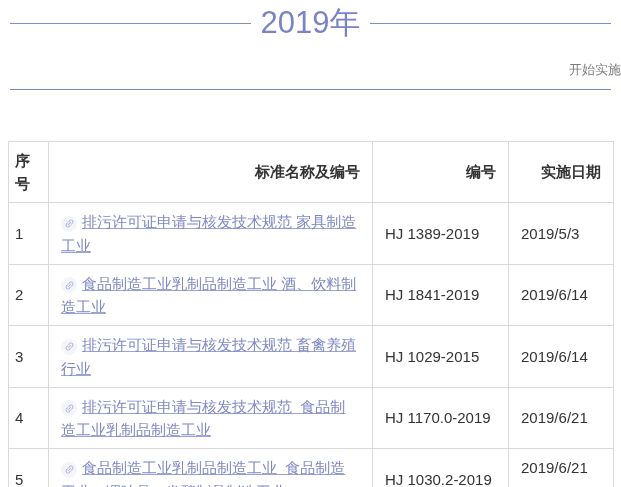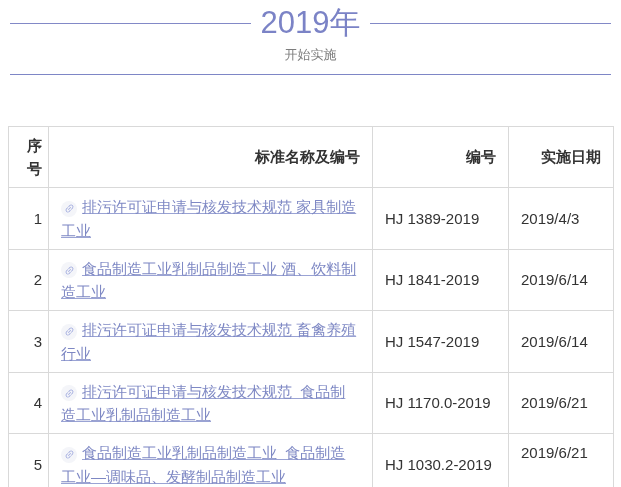--- a/index.html
+++ b/index.html
@@ -31,24 +31,24 @@
   }
   .year-title {
     font-size: 31px;
     line-height: 1.25;
     color: #7b83c6;
     padding: 0 10px;
     font-weight: 400;
     white-space: nowrap;
   }
   .subtitle {
-    text-align: center;
+    text-align: right;
     font-size: 13px;
     color: #7d7d7d;
-    margin-top: 3px;
+    margin-top: 18px;
   }
   .full-rule {
     border: none;
     border-top: 1px solid #7e86c6;
     margin: 10px 10px 0 10px;
   }
 
   
   table.std-table {
     border-collapse: collapse;
@@ -69,21 +69,21 @@
     line-height: 1.55;
     background: #ffffff;
   }
   .std-table thead th {
     font-weight: 700;
     text-align: right;
     color: #333333;
     height: 57px;
   }
   .std-table th.col-index, .std-table td.cell-index {
-    text-align: right;
+    text-align: left;
     padding: 7px 6px;
   }
   .std-table tbody td { height: 60px; }
   .std-table tbody tr:last-child td { height: 55px; }
   td.align-top { vertical-align: top; }
 
   
   a.std-link {
     color: #7e88c4;
     text-decoration: underline;
@@ -141,40 +141,40 @@
     <tbody id="table-body">
 
     <tr>
       <td class="cell-index">1</td>
       <td>
         <a class="std-link" href="#"><span class="link-ico-wrap"><svg viewBox="0 0 24 24" aria-hidden="true">
                   <path d="M3.9 12a3.1 3.1 0 0 1 3.1-3.1h4V7H7a5 5 0 0 0 0 10h4v-1.9H7A3.1 3.1 0 0 1 3.9 12zm4.1 1h8v-2H8v2zm9-6h-4v1.9h4a3.1 3.1 0 1 1 0 6.2h-4V17h4a5 5 0 0 0 0-10z"></path>
                 </svg></span><span class="link-text">排污许可证申请与核发技术规范 家具制造工业</span></a>
       </td>
       <td>HJ 1389-2019</td>
-      <td>2019/4/3</td>
+      <td>2019/5/3</td>
     </tr>
         <tr>
       <td class="cell-index">2</td>
       <td>
         <a class="std-link" href="#"><span class="link-ico-wrap"><svg viewBox="0 0 24 24" aria-hidden="true">
                   <path d="M3.9 12a3.1 3.1 0 0 1 3.1-3.1h4V7H7a5 5 0 0 0 0 10h4v-1.9H7A3.1 3.1 0 0 1 3.9 12zm4.1 1h8v-2H8v2zm9-6h-4v1.9h4a3.1 3.1 0 1 1 0 6.2h-4V17h4a5 5 0 0 0 0-10z"></path>
                 </svg></span><span class="link-text">食品制造工业乳制品制造工业 酒、饮料制造工业</span></a>
       </td>
       <td>HJ 1841-2019</td>
       <td>2019/6/14</td>
     </tr>
         <tr>
       <td class="cell-index">3</td>
       <td>
         <a class="std-link" href="#"><span class="link-ico-wrap"><svg viewBox="0 0 24 24" aria-hidden="true">
                   <path d="M3.9 12a3.1 3.1 0 0 1 3.1-3.1h4V7H7a5 5 0 0 0 0 10h4v-1.9H7A3.1 3.1 0 0 1 3.9 12zm4.1 1h8v-2H8v2zm9-6h-4v1.9h4a3.1 3.1 0 1 1 0 6.2h-4V17h4a5 5 0 0 0 0-10z"></path>
                 </svg></span><span class="link-text">排污许可证申请与核发技术规范 畜禽养殖行业</span></a>
       </td>
-      <td>HJ 1547-2019</td>
+      <td>HJ 1029-2015</td>
       <td>2019/6/14</td>
     </tr>
         <tr>
       <td class="cell-index">4</td>
       <td>
         <a class="std-link" href="#"><span class="link-ico-wrap"><svg viewBox="0 0 24 24" aria-hidden="true">
                   <path d="M3.9 12a3.1 3.1 0 0 1 3.1-3.1h4V7H7a5 5 0 0 0 0 10h4v-1.9H7A3.1 3.1 0 0 1 3.9 12zm4.1 1h8v-2H8v2zm9-6h-4v1.9h4a3.1 3.1 0 1 1 0 6.2h-4V17h4a5 5 0 0 0 0-10z"></path>
                 </svg></span><span class="link-text">排污许可证申请与核发技术规范  食品制造工业乳制品制造工业</span></a>
       </td>
       <td>HJ 1170.0-2019</td>

